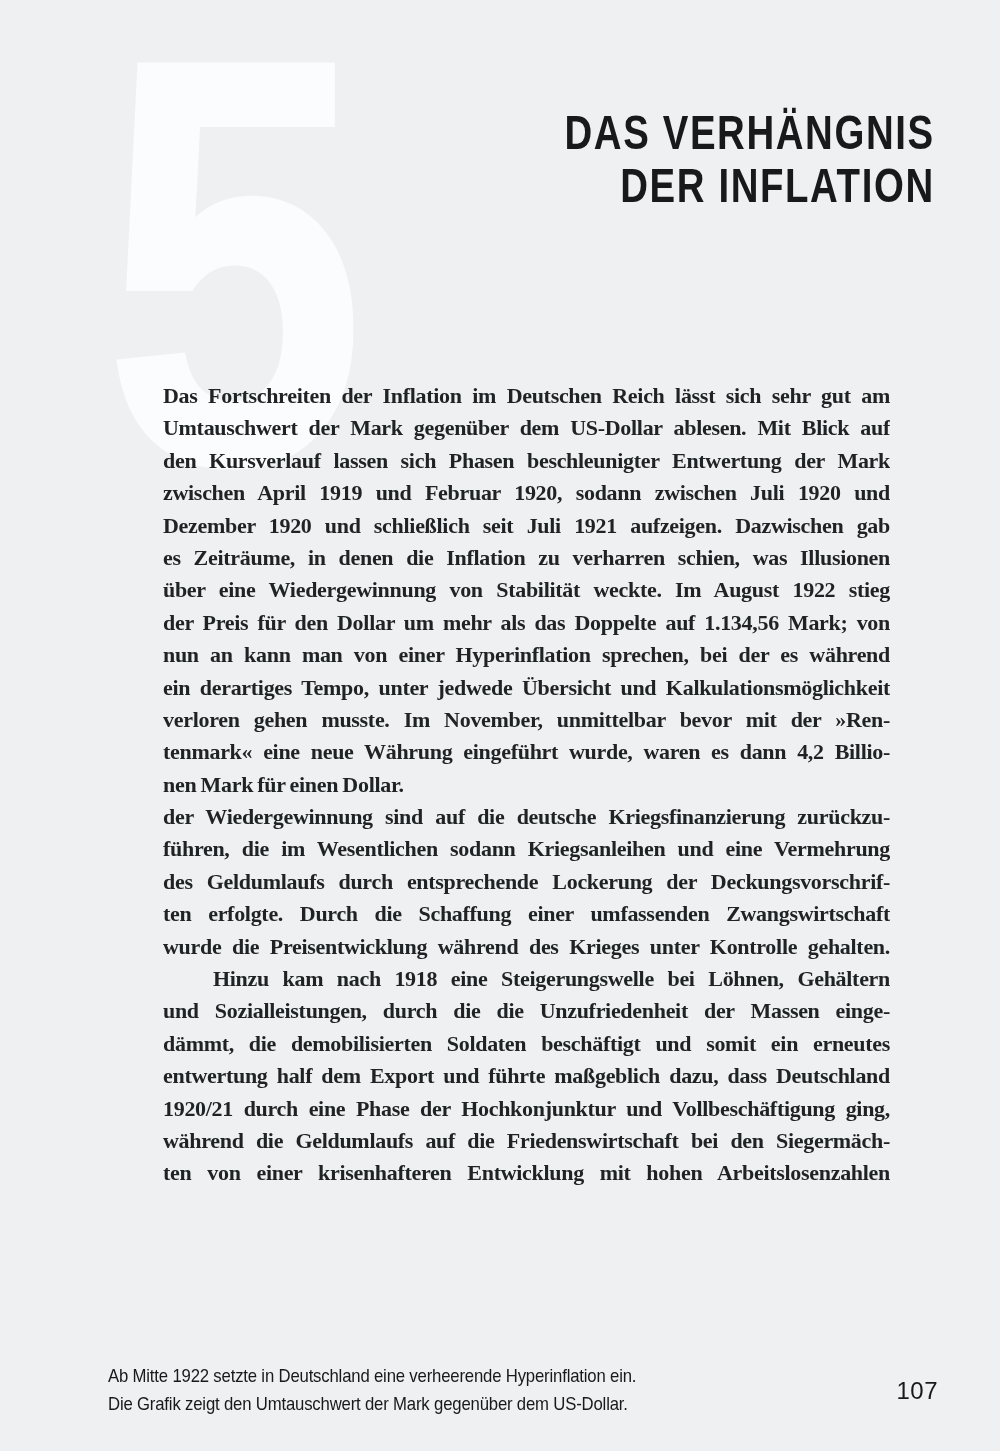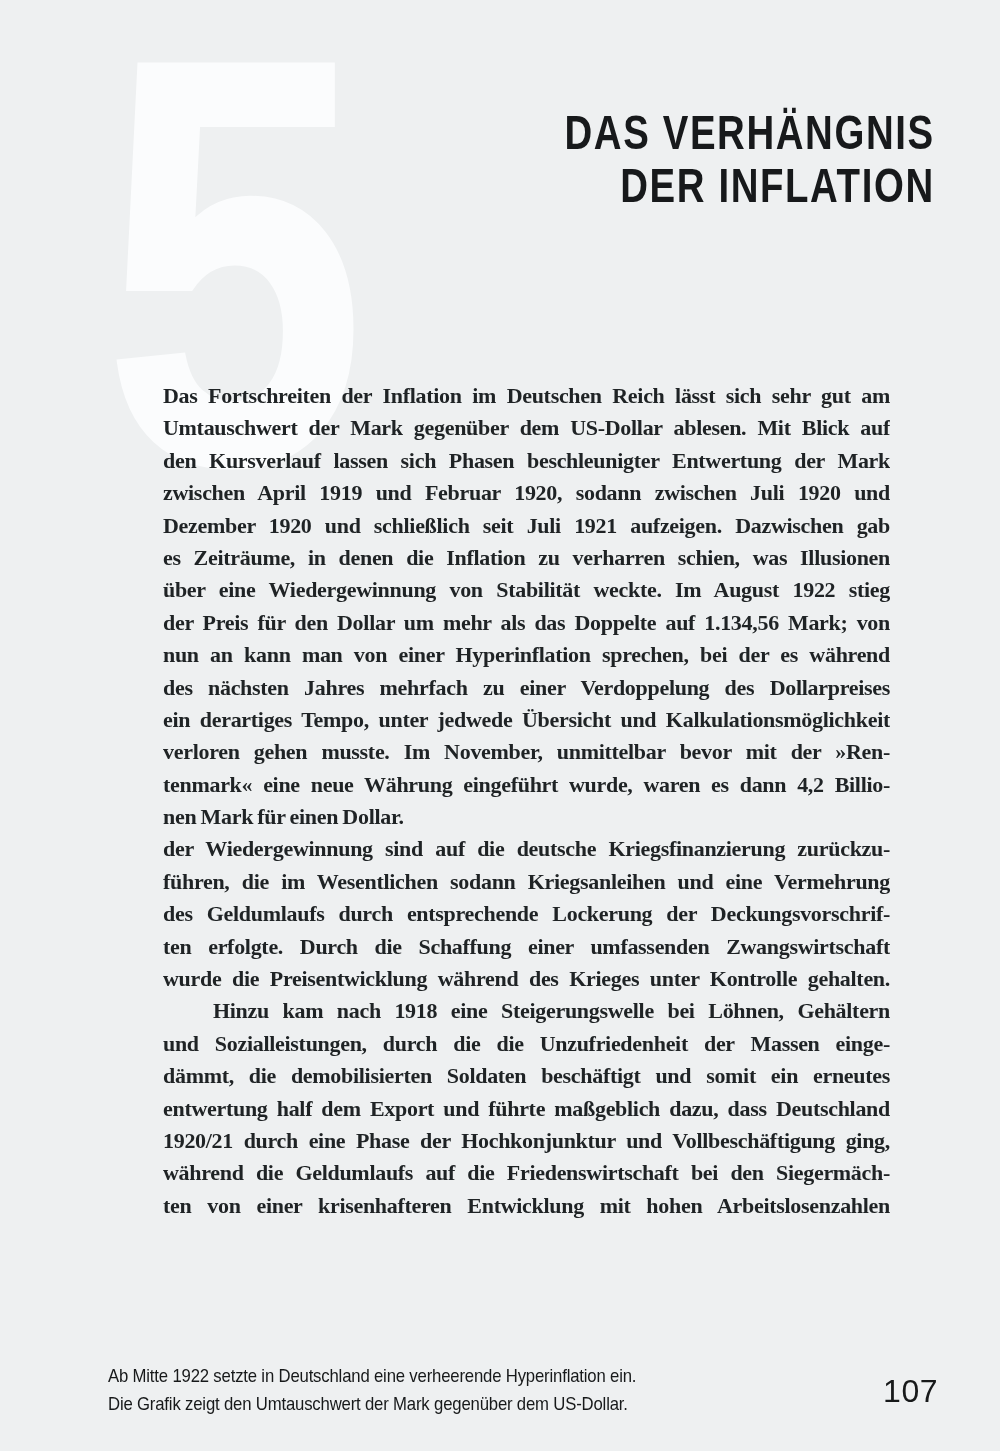--- a/index.html
+++ b/index.html
@@ -87,21 +87,21 @@
     color:var(--caption);
     transform:scaleX(0.88);
     transform-origin:0 0;
     white-space:nowrap;
     font-weight:500;
   }
   .page-number{
     position:absolute;
     right:62px;
     top:1376px;
-    font-size:32px;
+    font-size:24px;
     line-height:30px;
     color:var(--caption);
     letter-spacing:0.5px;
   }
 </style>
 </head>
 <body>
 
 <div class="page">
 
@@ -115,21 +115,20 @@
   <main class="body-text">
       <div class="line">Das Fortschreiten der Inflation im Deutschen Reich lässt sich sehr gut am</div>
       <div class="line">Umtauschwert der Mark gegenüber dem US-Dollar ablesen. Mit Blick auf</div>
       <div class="line">den Kursverlauf lassen sich Phasen beschleunigter Entwertung der Mark</div>
       <div class="line">zwischen April 1919 und Februar 1920, sodann zwischen Juli 1920 und</div>
       <div class="line">Dezember 1920 und schließlich seit Juli 1921 aufzeigen. Dazwischen gab</div>
       <div class="line">es Zeiträume, in denen die Inflation zu verharren schien, was Illusionen</div>
       <div class="line">über eine Wiedergewinnung von Stabilität weckte. Im August 1922 stieg</div>
       <div class="line">der Preis für den Dollar um mehr als das Doppelte auf 1.134,56 Mark; von</div>
       <div class="line">nun an kann man von einer Hyperinflation sprechen, bei der es während</div>
-      <div class="line">des nächsten Jahres mehrfach zu einer Verdoppelung des Dollarpreises</div>
       <div class="line">ein derartiges Tempo, unter jedwede Übersicht und Kalkulationsmöglichkeit</div>
       <div class="line">verloren gehen musste. Im November, unmittelbar bevor mit der »Ren-</div>
       <div class="line">tenmark« eine neue Währung eingeführt wurde, waren es dann 4,2 Billio-</div>
       <div class="line end">nen Mark für einen Dollar.</div>
       <div class="line">der Wiedergewinnung sind auf die deutsche Kriegsfinanzierung zurückzu-</div>
       <div class="line">führen, die im Wesentlichen sodann Kriegsanleihen und eine Vermehrung</div>
       <div class="line">des Geldumlaufs durch entsprechende Lockerung der Deckungsvorschrif-</div>
       <div class="line">ten erfolgte. Durch die Schaffung einer umfassenden Zwangswirtschaft</div>
       <div class="line">wurde die Preisentwicklung während des Krieges unter Kontrolle gehalten.</div>
       <div class="line indent">Hinzu kam nach 1918 eine Steigerungswelle bei Löhnen, Gehältern</div>

